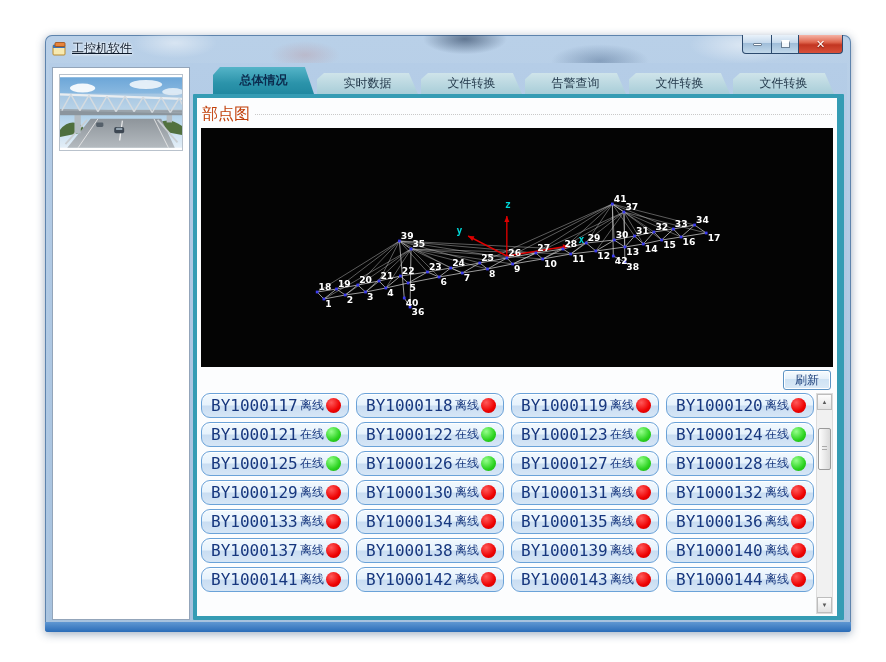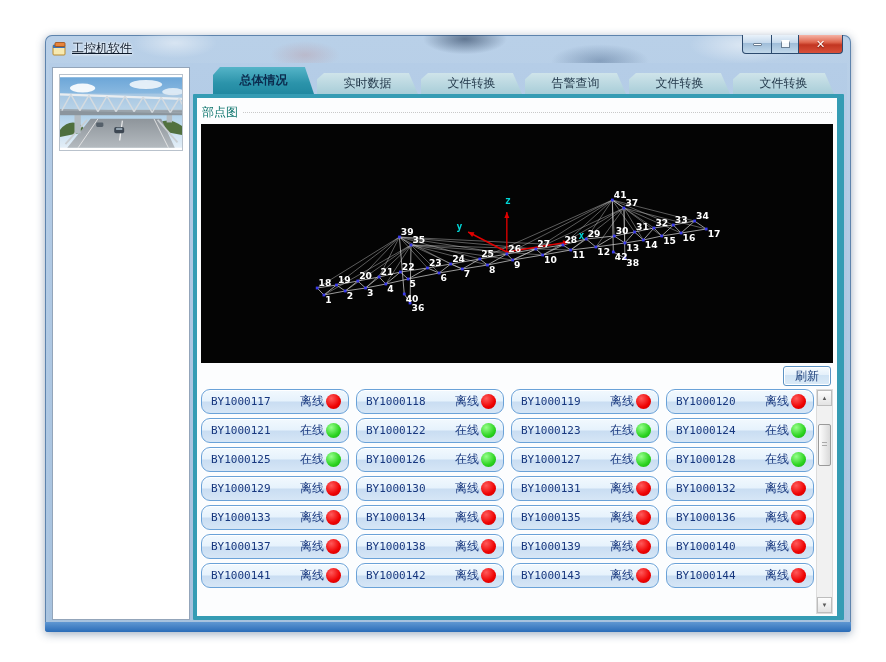--- a/index.html
+++ b/index.html
@@ -62,21 +62,21 @@
   }
   .tab.active {
     height:27px; font-weight:bold; color:#0b2b4e;
     background:linear-gradient(#55b4c8,#2b93aa 60%,#2189a1);
   }
   .content {
     flex:1; min-height:0; background:#fcfdfe;
     border:4px solid #359cb4; border-right-width:7px; border-radius:1px;
     display:flex; flex-direction:column; padding:4px 3px 2px 3px;
   }
-  .group-label { display:flex; align-items:center; font-size:12px; color:#0f766e; flex:none; margin:2px 2px 3px 2px; }
+  .group-label { display:flex; align-items:center; font-size:16px; color:#c2410c; flex:none; margin:2px 2px 3px 2px; }
   .group-label::after { content:""; flex:1; border-top:1px dotted #c9c9c9; margin-left:5px; }
 
   .canvas3d { height:239px; flex:none; background:#040404; margin:0 1px; position:relative; }
   .canvas3d svg { position:absolute; inset:0; width:100%; height:100%; }
 
   .refresh-row { height:26px; flex:none; display:flex; justify-content:flex-end; align-items:center; padding:4px 3px; }
   .btn-refresh {
     width:48px; height:20px; font-size:12px; color:#1c3f7a; cursor:pointer;
     border:1px solid #5c93c4; border-radius:3px;
     background:linear-gradient(#f6fbfe 0%,#e4f0fa 45%,#cfe3f4 46%,#dbeaf7 100%);
@@ -88,21 +88,21 @@
   .grid-wrap { flex:1; min-height:0; position:relative; margin:0 1px; overflow:hidden; padding-right:19px; }
   .grid {
     display:grid; grid-template-columns:repeat(4,1fr); gap:4px 7px; grid-auto-rows:25px;
   }
   .point {
     border:1px solid #6aa2d8; border-radius:9px; height:25px;
     background:linear-gradient(#f2f9fe 0%,#e6f2fc 48%,#c9ddf2 52%,#d6e6f6 100%);
     display:flex; align-items:center; padding:0 7px 0 9px; cursor:pointer;
     box-shadow:inset 0 1px 0 #ffffff;
   }
-  .pid { font-family:"DejaVu Sans Mono","Liberation Mono",monospace; font-size:11px; color:#17377e; letter-spacing:0; }
+  .pid { font-family:"DejaVu Sans Mono","Liberation Mono",monospace; font-size:16px; color:#17377e; letter-spacing:0; }
   .pstatus { margin-left:auto; font-size:12px; color:#17377e; padding-right:2px; }
   .dot { width:15px; height:15px; border-radius:50%; flex:none; }
   .dot.red { background:radial-gradient(circle at 35% 30%, #ff5a5a, #ee0202 60%, #c40000); }
   .dot.green { background:radial-gradient(circle at 35% 30%, #96ff8c, #2bd31f 60%, #17a60e); }
 
   
   .vscroll { position:absolute; right:0; top:0; bottom:0; width:17px; background:#f1f1f1; border:1px solid #dcdcdc; }
   .sb-btn { position:absolute; left:0; right:0; height:16px; background:linear-gradient(#fdfdfd,#e3e3e3);
     border:1px solid #bdbdbd; display:flex; align-items:center; justify-content:center;
     font-size:6px; color:#5a5a5a; cursor:pointer; }

